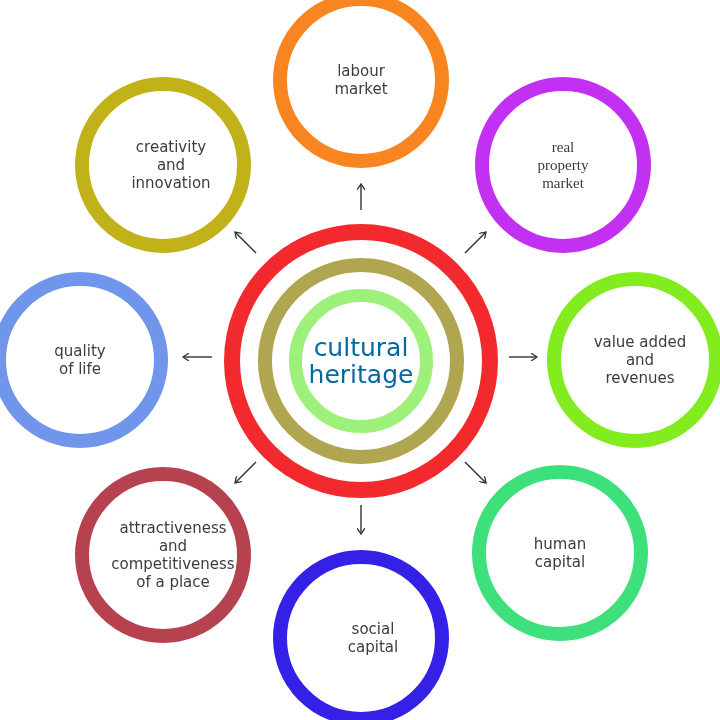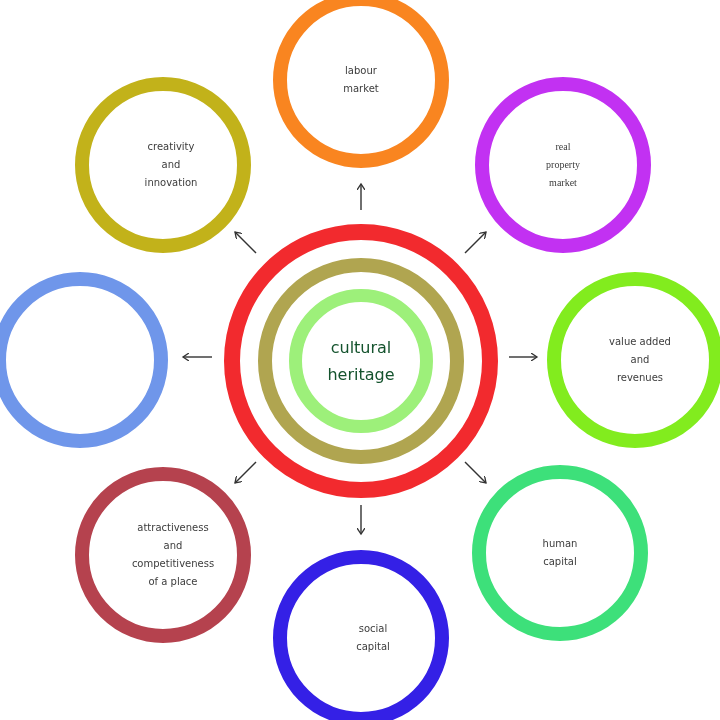--- a/index.html
+++ b/index.html
@@ -1,21 +1,21 @@
 <!DOCTYPE html>
 <html><head>
 <meta charset="utf-8">
 <style>
   html, body { margin:0; padding:0; background:#ffffff; }
   body { width:720px; height:720px; overflow:hidden; position:relative; font-family:"DejaVu Sans", sans-serif; }
   #diagram { position:absolute; left:0; top:0; width:720px; height:720px; }
   .ring { position:absolute; border-radius:50%; box-sizing:border-box; background:transparent; }
   .label { position:absolute; display:flex; align-items:center; justify-content:center; text-align:center;
-           color:#3c3c3c; font-size:10px; line-height:18px; white-space:pre-line; }
-  .center-label { font-size:16px; line-height:27px; color:#14532d; }
+           color:#3c3c3c; font-size:15px; line-height:18px; white-space:pre-line; }
+  .center-label { font-size:25px; line-height:27px; color:#0369a1; }
   .arrow { position:absolute; }
 </style>
 </head>
 <body>
 
 <div id="diagram">
 
   <div class="ring" style="left:224px; top:224px; width:274px; height:274px; border:16px solid #f22a2e;"></div>
   <div class="ring" style="left:258px; top:258px; width:206px; height:206px; border:14px solid #b0a550;"></div>
   <div class="ring" style="left:289px; top:289px; width:144px; height:144px; border:13px solid #9df07a;"></div>
@@ -44,20 +44,22 @@
   <div class="label" style="left:303px; top:598px; width:140px; height:80px;">social
 capital</div>
 
   <div class="ring" style="left:75px; top:467px; width:176px; height:176px; border:14px solid #b5424e;"></div>
   <div class="label" style="left:100px; top:510px; width:146px; height:90px;">attractiveness
 and
 competitiveness
 of a place</div>
 
   <div class="ring" style="left:-8px; top:272px; width:176px; height:176px; border:14px solid #6f96ea;"></div>
+  <div class="label" style="left:10px; top:320px; width:140px; height:80px;">quality
+of life</div>
 
   <div class="ring" style="left:75px; top:77px; width:176px; height:176px; border:14px solid #c2b21a;"></div>
   <div class="label" style="left:101px; top:125px; width:140px; height:80px;">creativity
 and
 innovation</div>
 
   <svg class="arrow" width="720" height="720" style="left:0; top:0;">
     <defs>
       <marker id="ah" markerWidth="8" markerHeight="8" refX="6" refY="4" orient="auto" markerUnits="userSpaceOnUse">
         <path d="M0,0 L6,4 L0,8" fill="none" stroke="#333" stroke-width="1.3"></path>

